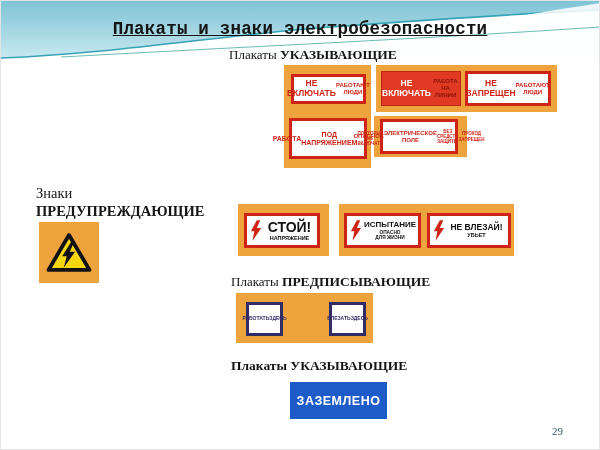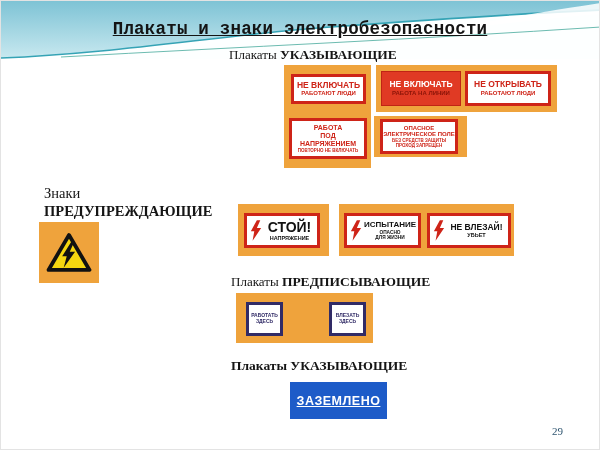--- a/index.html
+++ b/index.html
@@ -22,31 +22,31 @@
   .sec-label .bold{font-weight:bold;font-size:13.5px;}
   .sec-label2{
     position:absolute;font-family:"Liberation Serif",serif;font-size:14.5px;color:#151515;
     line-height:1.25;z-index:4;
   }
   .sec-label2 .bold{font-weight:bold;}
   
   .tile{position:absolute;background:#EFA33C;}
   
   .p-col{
-    position:absolute;box-sizing:border-box;display:flex;flex-direction:column;
+    position:absolute;box-sizing:border-box;display:flex;flex-direction:row;
     align-items:center;justify-content:center;text-align:center;
     font-family:"Liberation Sans",sans-serif;font-weight:bold;line-height:1.12;
   }
   .white-red{background:#fff;border:3px solid #CE2418;color:#CE2418;}
   .red-bg{background:#E03A24;border:1px solid #C02415;color:#fff;}
   .navy{background:#fff;border:3px solid #312B66;color:#312B66;}
   .blue-sign{
     position:absolute;background:#1D5BC8;color:#fff;display:flex;align-items:center;
     justify-content:center;font-family:"Liberation Sans",sans-serif;font-weight:bold;
-    font-size:12.5px;letter-spacing:.5px;text-decoration:underline;
+    font-size:12.5px;letter-spacing:.5px;
   }
   .p-row{
     position:absolute;box-sizing:border-box;display:flex;flex-direction:row;
     align-items:center;justify-content:flex-start;background:#fff;border:3px solid #CE2418;
     font-family:"Liberation Sans",sans-serif;font-weight:bold;color:#111;
   }
   .p-row .txt{flex:1;display:flex;flex-direction:column;align-items:center;justify-content:center;text-align:center;line-height:1.1;}
   .bolt-wrap{display:flex;align-items:center;justify-content:center;padding-left:3px;}
   
   .t85{font-size:8.5px;} .t8{font-size:8px;} .t7{font-size:7px;} .t10{font-size:14px;}
@@ -98,32 +98,32 @@
     <div class="t7">ПОД НАПРЯЖЕНИЕМ</div>
     <div class="t42">ПОВТОРНО НЕ ВКЛЮЧАТЬ</div>
   </div>
 
   <div class="p-col red-bg" style="left:380px;top:70px;width:80px;height:35px;">
     <div class="t85">НЕ ВКЛЮЧАТЬ</div>
     <div class="t6 dark-red">РАБОТА НА ЛИНИИ</div>
   </div>
 
   <div class="p-col white-red" style="left:464px;top:70px;width:86px;height:35px;">
-    <div class="t85">НЕ ОТКРЫВАТЬ</div>
+    <div class="t85">НЕ ЗАПРЕЩЕН</div>
     <div class="t6">РАБОТАЮТ ЛЮДИ</div>
   </div>
 
   <div class="p-col white-red" style="left:379px;top:118px;width:78px;height:35px;">
     <div class="t6">ОПАСНОЕ</div>
     <div class="t6">ЭЛЕКТРИЧЕСКОЕ ПОЛЕ</div>
     <div class="t42">БЕЗ СРЕДСТВ ЗАЩИТЫ</div>
     <div class="t42">ПРОХОД ЗАПРЕЩЕН</div>
   </div>
 
-  <div class="sec-label2" style="left:43px;top:183px;">
+  <div class="sec-label2" style="left:35px;top:183px;">
     <div>Знаки</div>
     <div class="bold">ПРЕДУПРЕЖДАЮЩИЕ</div>
   </div>
 
   <div class="tile" style="left:38px;top:221px;width:60px;height:61px;display:flex;align-items:center;justify-content:center;">
     <svg width="46" height="41" viewBox="0 0 60 54">
       <path d="M30,4 L57,50 L3,50 Z" fill="#F5D710" stroke="#111" stroke-width="5" stroke-linejoin="round"></path>
       <path d="M33,13 L21,32 L27,32 L23,47 L38,26 L31,26 L37,13 Z" fill="#111"></path>
     </svg>
   </div>

